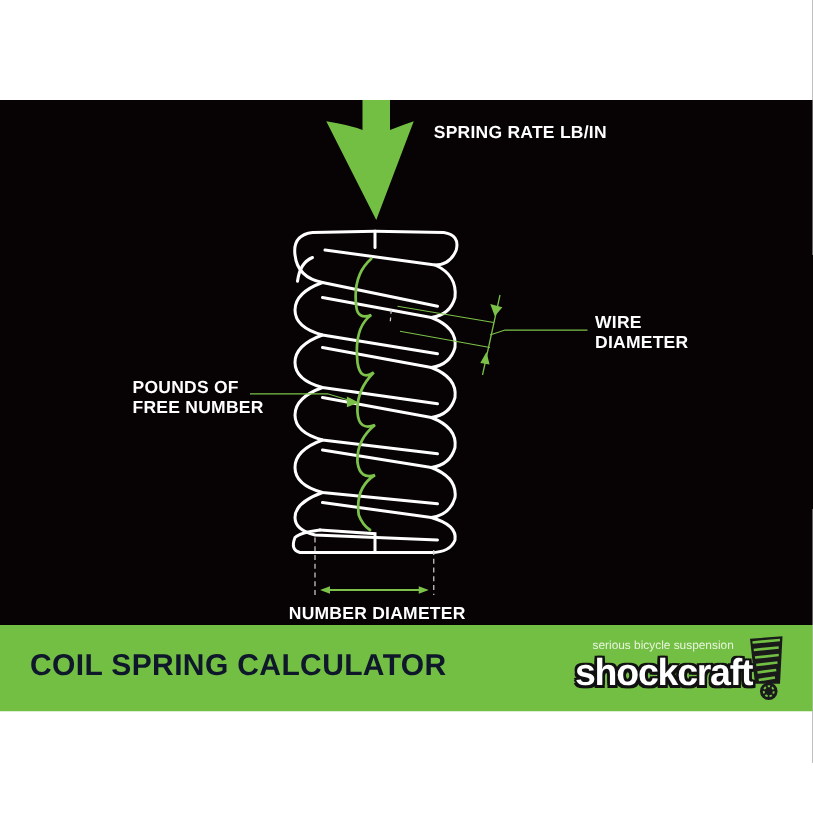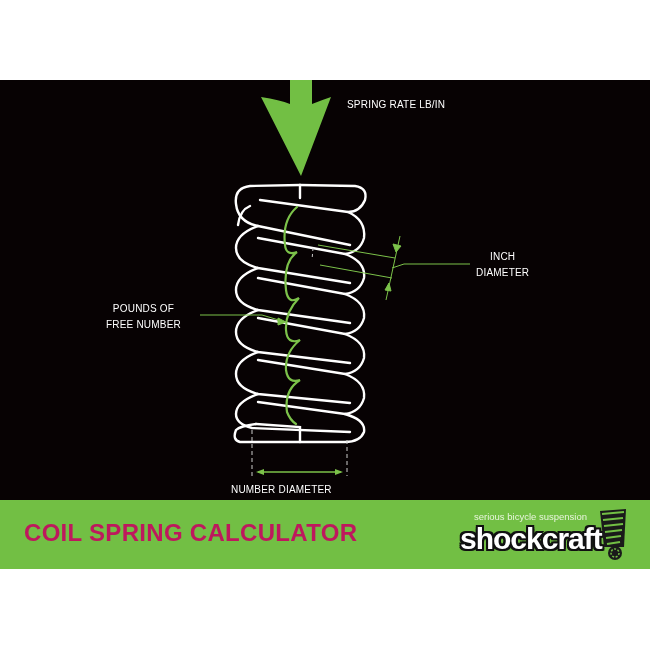--- a/index.html
+++ b/index.html
@@ -1,22 +1,22 @@
 <!DOCTYPE html>
 <html><head>
   <meta charset="utf-8">
   <style>
     html, body { margin: 0; padding: 0; background: #ffffff; }
     body { width: 650px; height: 650px; position: relative; overflow: hidden;
            font-family: "Liberation Sans", "DejaVu Sans", sans-serif; }
     .panel { position: absolute; left: 0; top: 80px; width: 650px; height: 420px; background: #070203; }
     .band { position: absolute; left: 0; top: 500px; width: 650px; height: 69px; background: #72bf44; }
     .diagram { position: absolute; left: 0; top: 0; width: 650px; height: 650px; }
-    .label { position: absolute; color: #ffffff; font-weight: normal; font-size: 10px; line-height: 16px; letter-spacing: 0.2px; white-space: nowrap; text-align: center; }
-    .title { position: absolute; left: 24px; top: 519px; color: #be185d; font-weight: bold; font-size: 24px; letter-spacing: 0.3px; white-space: nowrap; }
+    .label { position: absolute; color: #ffffff; font-weight: bold; font-size: 14px; line-height: 16px; letter-spacing: 0.2px; white-space: nowrap; }
+    .title { position: absolute; left: 24px; top: 519px; color: #0f172a; font-weight: bold; font-size: 24px; letter-spacing: 0.3px; white-space: nowrap; }
     .logo { position: absolute; left: 460px; top: 505px; width: 170px; height: 60px; }
     .tagline { position: absolute; left: 14px; top: 6px; color: #e8f5dc; font-size: 9.5px; white-space: nowrap; }
     .wordmark { position: absolute; left: 0; top: 17px; color: #ffffff; font-weight: bold; font-size: 30px; letter-spacing: -1px;
                 text-shadow: -2px -2px 0 #111, 2px -2px 0 #111, -2px 2px 0 #111, 2px 2px 0 #111, 0 2px 0 #111, 0 -2px 0 #111, 2px 0 0 #111, -2px 0 0 #111; white-space: nowrap; }
     .logo-icon { position: absolute; left: 136px; top: 2px; width: 34px; height: 56px; }
   </style>
 </head>
 <body>
 
 <div class="panel"></div>
@@ -79,21 +79,21 @@
     <polygon points="256,472 264,469 264,475" fill="#7cc24a"></polygon>
     <polygon points="343,472 335,469 335,475" fill="#7cc24a"></polygon>
   </g>
 </svg>
 
 <div class="label" style="left:347px; top:97px;">
   <div>SPRING RATE LB/IN</div>
 </div>
 
 <div class="label" style="left:476px; top:249px;">
-  <div>INCH</div>
+  <div>WIRE</div>
   <div>DIAMETER</div>
 </div>
 
 <div class="label" style="left:106px; top:301px;">
   <div>POUNDS OF</div>
   <div>FREE NUMBER</div>
 </div>
 
 <div class="label" style="left:231px; top:482px;">NUMBER DIAMETER</div>
 

